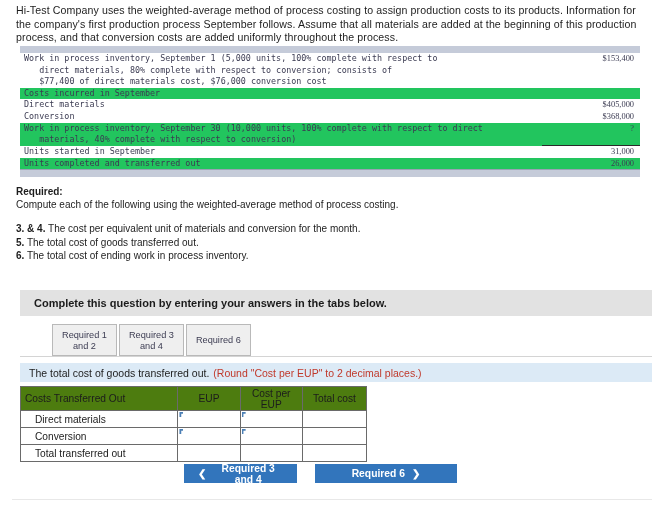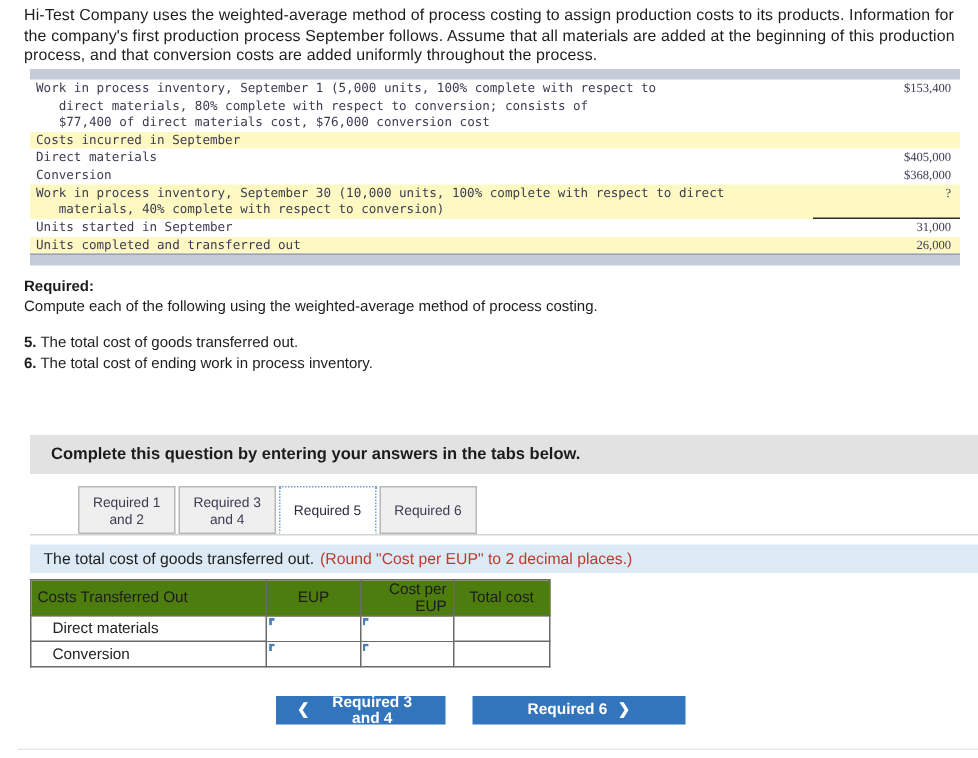--- a/index.html
+++ b/index.html
@@ -57,21 +57,21 @@
     width: 100%;
     font-family: "DejaVu Sans Mono", "Liberation Mono", monospace;
     font-size: 8.4px;
     line-height: 11.6px;
     color: #3b3b52;
   }
   table.mono td {
     padding: 0;
     vertical-align: top;
   }
-  table.mono tr.stripe td { background: #fef9c3; }
+  table.mono tr.stripe td { background: #22c55e; }
   table.mono td.lbl {
     padding-left: 4px;
     white-space: pre-wrap;
   }
   table.mono td.val {
     text-align: right;
     padding-right: 6px;
     white-space: nowrap;
     width: 92px;
     font-family: Liberation Serif, serif;
@@ -195,21 +195,21 @@
   table.ans thead th {
     background: #4d7c0f;
     font-weight: normal;
     height: 24px;
     line-height: 11px;
     color: #1c1c1c;
     padding: 0 4px;
   }
   th.col-label { text-align: left; padding-left: 5px; width: 157px; }
   th.col-eup { width: 62px; text-align: center; }
-  th.col-cost { width: 62px; text-align: right; }
+  th.col-cost { width: 62px; text-align: center; }
   th.col-total { width: 64px; text-align: center; }
   td.rowlabel {
     text-align: left;
     padding-left: 14px;
     background: #ffffff;
   }
   td.cell { background: #ffffff; }
   td.input-cell {
     position: relative;
     background: #ffffff;
@@ -311,35 +311,35 @@
         </tr>
       </tbody>
     </table>
     <div class="bar-bottom"></div>
   </div>
 
   <div class="required-block">
     <div class="hd">Required:</div>
     <div>Compute each of the following using the weighted-average method of process costing.</div>
     <div class="req-list">
+      <div><b>3. &amp; 4.</b><span> The cost per equivalent unit of materials and conversion for the month.</span></div>
       <div><b>5.</b><span> The total cost of goods transferred out.</span></div>
       <div><b>6.</b><span> The total cost of ending work in process inventory.</span></div>
     </div>
   </div>
 
   <div class="complete-banner">
     <span>Complete this question by entering your answers in the tabs below.</span>
   </div>
 
   <div class="tabs">
     <div class="tab">Required 1
 and 2</div>
     <div class="tab">Required 3
 and 4</div>
-    <div class="tab active">Required 5</div>
     <div class="tab">Required 6</div>
   </div>
   <div class="tabs-underline"></div>
 
   <div class="instr">
     <span>The total cost of goods transferred out.</span>
     <span class="red">(Round "Cost per EUP" to 2 decimal places.)</span>
   </div>
 
   <div class="answer-wrap">
@@ -358,20 +358,26 @@
           <td class="rowlabel">Direct materials</td>
           <td class="input-cell"><span class="marker"></span><span></span></td>
           <td class="input-cell"><span class="marker"></span><span></span></td>
           <td class="cell"></td>
         </tr>
         <tr>
           <td class="rowlabel">Conversion</td>
           <td class="input-cell"><span class="marker"></span><span></span></td>
           <td class="input-cell"><span class="marker"></span><span></span></td>
           <td class="cell"></td>
+        </tr>
+        <tr>
+          <td class="rowlabel">Total transferred out</td>
+          <td class="cell"></td>
+          <td class="cell"></td>
+          <td class="total-rule"></td>
         </tr>
       </tbody>
     </table>
   </div>
 
   <div class="nav">
     <button class="btn prev">
       <span class="chev">❮</span>
       <span>Required 3 and 4</span>
     </button>

